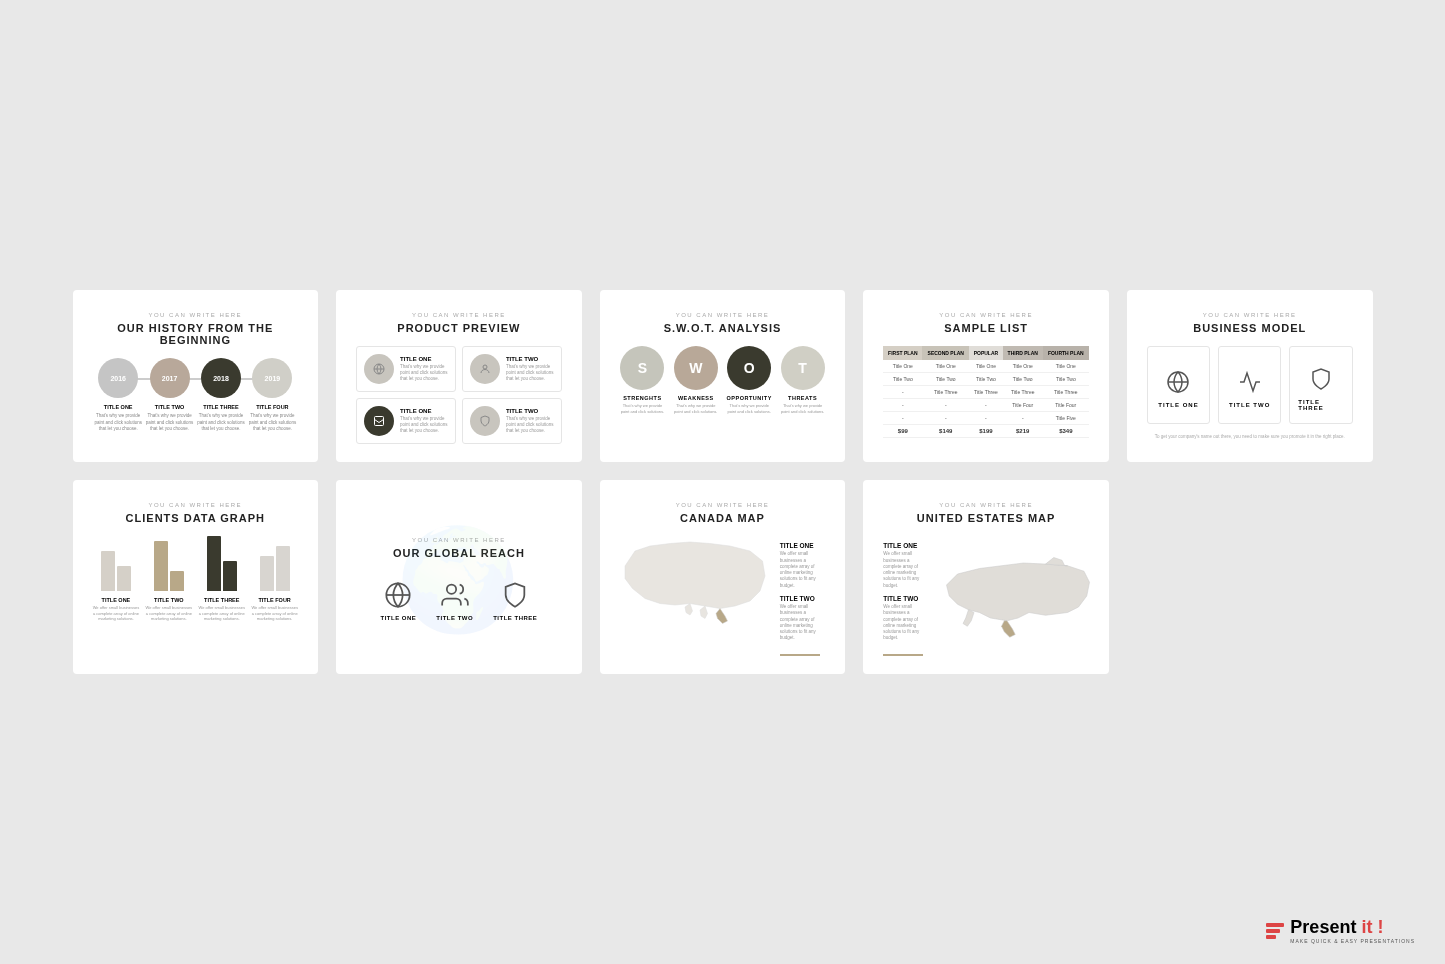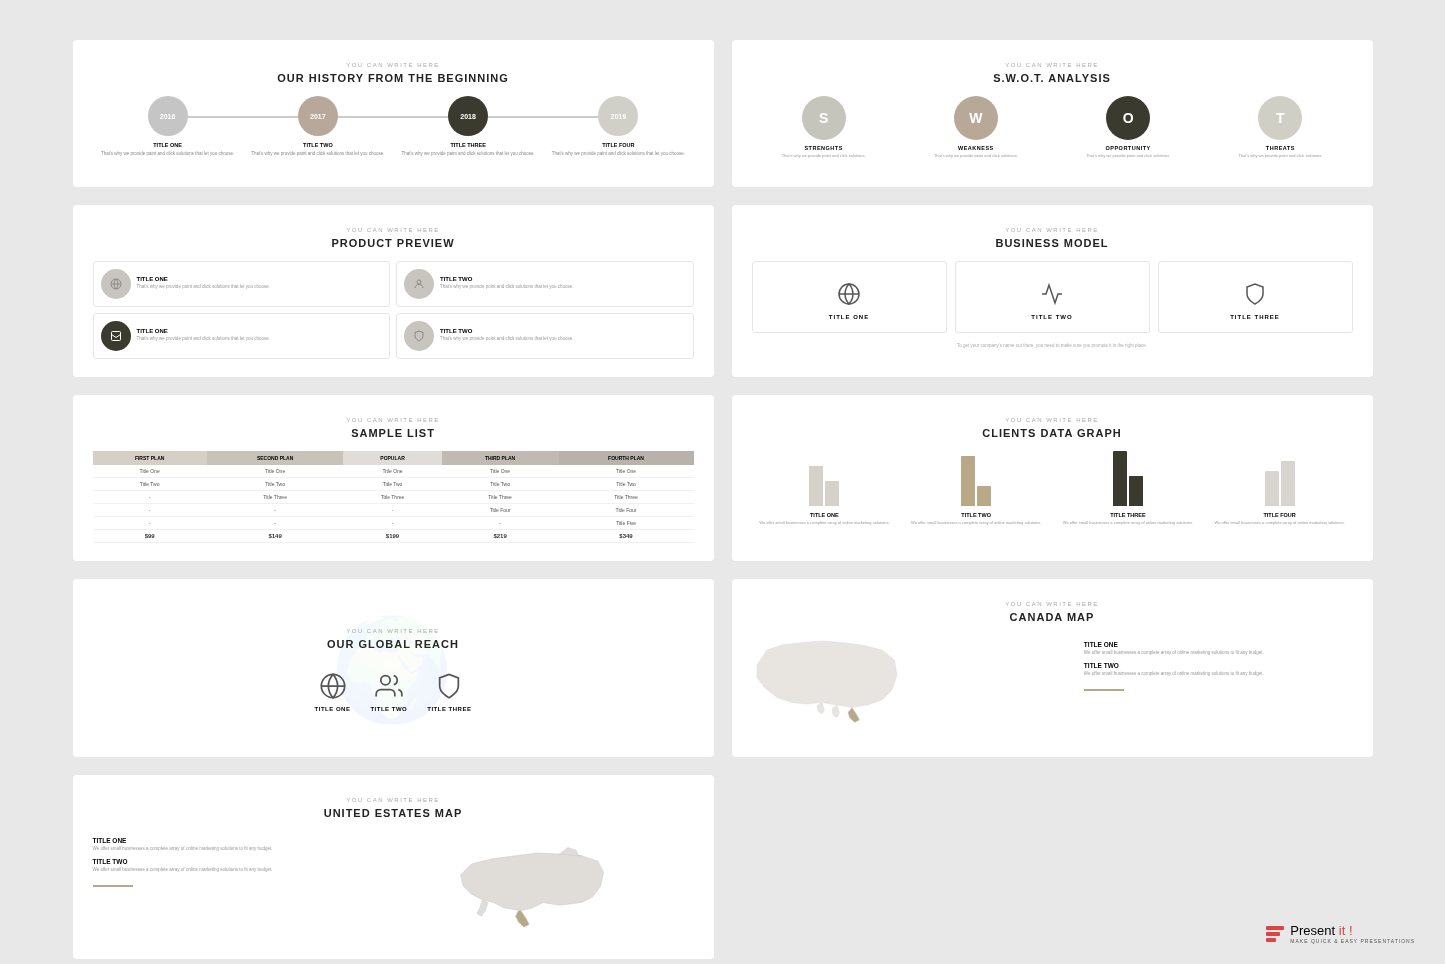--- a/index.html
+++ b/index.html
@@ -9,21 +9,21 @@
       width: 1445px;
       min-height: 964px;
       display: flex;
       flex-direction: column;
       align-items: center;
       justify-content: center;
       padding: 40px;
     }
     .grid {
       display: grid;
-      grid-template-columns: repeat(2, 1fr);
+      grid-template-columns: repeat(5, 1fr);
       gap: 18px;
       width: 1300px;
     }
     .slide {
       background: #fff;
       border-radius: 4px;
       padding: 22px 20px 18px;
       position: relative;
       overflow: hidden;
     }
@@ -362,22 +362,22 @@
       display: flex;
       flex-direction: column;
       gap: 2px;
     }
     .brand-bar {
       height: 4px;
       background: #d44;
       border-radius: 1px;
     }
     .brand-text {
-      font-size: 13px;
-      font-weight: 400;
+      font-size: 18px;
+      font-weight: 700;
     }
     .brand-text span { color: #d44; }
     .brand-sub {
       font-size: 5px;
       letter-spacing: 1px;
       color: #555;
       text-transform: uppercase;
     }
   </style>
 </head>
@@ -402,47 +402,20 @@
       </div>
       <div class="timeline-item">
         <div class="timeline-circle tl-dark">2018</div>
         <div class="timeline-label">Title Three</div>
         <div class="timeline-desc">That's why we provide paint and click solutions that let you choose.</div>
       </div>
       <div class="timeline-item">
         <div class="timeline-circle tl-light">2019</div>
         <div class="timeline-label">Title Four</div>
         <div class="timeline-desc">That's why we provide paint and click solutions that let you choose.</div>
-      </div>
-    </div>
-  </div>
-
-  <div class="slide">
-    <div class="slide-subtitle">YOU CAN WRITE HERE</div>
-    <div class="slide-title">S.W.O.T. Analysis</div>
-    <div class="swot-circles">
-      <div class="swot-item">
-        <div class="swot-circle swot-s">S</div>
-        <div class="swot-label">Strenghts</div>
-        <div class="swot-desc">That's why we provide point and click solutions.</div>
-      </div>
-      <div class="swot-item">
-        <div class="swot-circle swot-w">W</div>
-        <div class="swot-label">Weakness</div>
-        <div class="swot-desc">That's why we provide point and click solutions.</div>
-      </div>
-      <div class="swot-item">
-        <div class="swot-circle swot-o">O</div>
-        <div class="swot-label">Opportunity</div>
-        <div class="swot-desc">That's why we provide point and click solutions.</div>
-      </div>
-      <div class="swot-item">
-        <div class="swot-circle swot-t">T</div>
-        <div class="swot-label">Threats</div>
-        <div class="swot-desc">That's why we provide point and click solutions.</div>
       </div>
     </div>
   </div>
 
   <div class="slide">
     <div class="slide-subtitle">YOU CAN WRITE HERE</div>
     <div class="slide-title">Product Preview</div>
     <div class="product-grid">
       <div class="product-item">
         <div class="product-icon-circle light-gray">
@@ -490,44 +463,43 @@
         <div>
           <div class="product-text-title">Title Two</div>
           <div class="product-text-desc">That's why we provide point and click solutions that let you choose.</div>
         </div>
       </div>
     </div>
   </div>
 
   <div class="slide">
     <div class="slide-subtitle">YOU CAN WRITE HERE</div>
-    <div class="slide-title">Business Model</div>
-    <div class="business-grid">
-      <div class="business-item">
-        <svg width="24" height="24" viewBox="0 0 24 24" fill="none" stroke="#555" stroke-width="1.5">
-            <circle cx="12" cy="12" r="10"></circle>
-            <line x1="2" y1="12" x2="22" y2="12"></line>
-            <path d="M12 2a15.3 15.3 0 0 1 4 10 15.3 15.3 0 0 1-4 10 15.3 15.3 0 0 1-4-10 15.3 15.3 0 0 1 4-10z"></path>
-          </svg>
-        <div class="business-label">Title One</div>
-      </div>
-      <div class="business-item">
-        <svg width="24" height="24" viewBox="0 0 24 24" fill="none" stroke="#555" stroke-width="1.5">
-            <polyline points="22 12 18 12 15 21 9 3 6 12 2 12"></polyline>
-          </svg>
-        <div class="business-label">Title Two</div>
-      </div>
-      <div class="business-item">
-        <svg width="24" height="24" viewBox="0 0 24 24" fill="none" stroke="#555" stroke-width="1.5">
-            <path d="M12 22s8-4 8-10V5l-8-3-8 3v7c0 6 8 10 8 10z"></path>
-          </svg>
-        <div class="business-label">Title Three</div>
+    <div class="slide-title">S.W.O.T. Analysis</div>
+    <div class="swot-circles">
+      <div class="swot-item">
+        <div class="swot-circle swot-s">S</div>
+        <div class="swot-label">Strenghts</div>
+        <div class="swot-desc">That's why we provide point and click solutions.</div>
+      </div>
+      <div class="swot-item">
+        <div class="swot-circle swot-w">W</div>
+        <div class="swot-label">Weakness</div>
+        <div class="swot-desc">That's why we provide point and click solutions.</div>
+      </div>
+      <div class="swot-item">
+        <div class="swot-circle swot-o">O</div>
+        <div class="swot-label">Opportunity</div>
+        <div class="swot-desc">That's why we provide point and click solutions.</div>
+      </div>
+      <div class="swot-item">
+        <div class="swot-circle swot-t">T</div>
+        <div class="swot-label">Threats</div>
+        <div class="swot-desc">That's why we provide point and click solutions.</div>
       </div>
     </div>
-    <div class="business-footer">To get your company's name out there, you need to make sure you promote it in the right place.</div>
   </div>
 
   <div class="slide">
     <div class="slide-subtitle">YOU CAN WRITE HERE</div>
     <div class="slide-title">Sample List</div>
     <table class="sample-list-table">
       <thead>
         <tr>
           <th>First Plan</th>
           <th>Second Plan</th>
@@ -578,20 +550,48 @@
             <td>$199</td>
             <td>$219</td>
             <td>$349</td>
         </tr>
       </tbody>
     </table>
   </div>
 
   <div class="slide">
     <div class="slide-subtitle">YOU CAN WRITE HERE</div>
+    <div class="slide-title">Business Model</div>
+    <div class="business-grid">
+      <div class="business-item">
+        <svg width="24" height="24" viewBox="0 0 24 24" fill="none" stroke="#555" stroke-width="1.5">
+            <circle cx="12" cy="12" r="10"></circle>
+            <line x1="2" y1="12" x2="22" y2="12"></line>
+            <path d="M12 2a15.3 15.3 0 0 1 4 10 15.3 15.3 0 0 1-4 10 15.3 15.3 0 0 1-4-10 15.3 15.3 0 0 1 4-10z"></path>
+          </svg>
+        <div class="business-label">Title One</div>
+      </div>
+      <div class="business-item">
+        <svg width="24" height="24" viewBox="0 0 24 24" fill="none" stroke="#555" stroke-width="1.5">
+            <polyline points="22 12 18 12 15 21 9 3 6 12 2 12"></polyline>
+          </svg>
+        <div class="business-label">Title Two</div>
+      </div>
+      <div class="business-item">
+        <svg width="24" height="24" viewBox="0 0 24 24" fill="none" stroke="#555" stroke-width="1.5">
+            <path d="M12 22s8-4 8-10V5l-8-3-8 3v7c0 6 8 10 8 10z"></path>
+          </svg>
+        <div class="business-label">Title Three</div>
+      </div>
+    </div>
+    <div class="business-footer">To get your company's name out there, you need to make sure you promote it in the right place.</div>
+  </div>
+
+  <div class="slide">
+    <div class="slide-subtitle">YOU CAN WRITE HERE</div>
     <div class="slide-title">Clients Data Graph</div>
     <div class="graph-grid">
       <div class="graph-item">
         <div class="bar-container">
           <div class="bar bar-gray" style="height:40px"></div>
           <div class="bar bar-gray" style="height:25px"></div>
         </div>
         <div class="graph-label">Title One</div>
         <div class="graph-desc">We offer small businesses a complete array of online marketing solutions.</div>
       </div>

